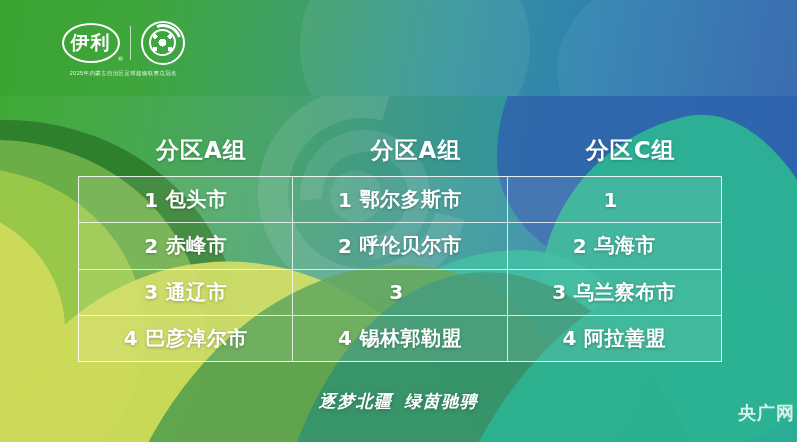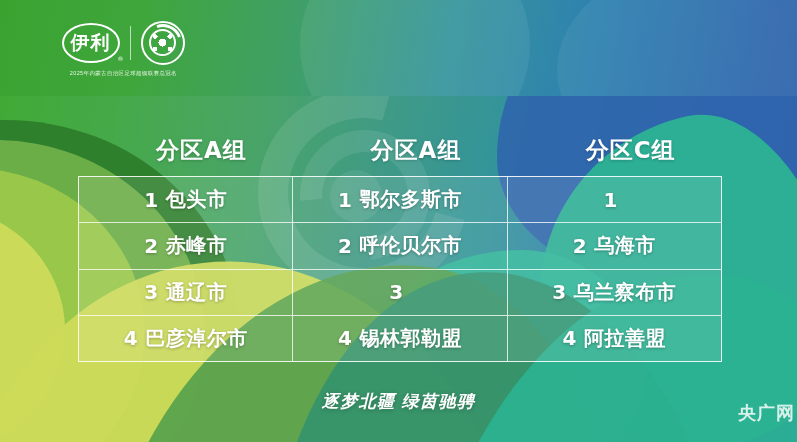--- a/index.html
+++ b/index.html
@@ -225,21 +225,21 @@
   .tcell:last-child { border-right:none; }
   .rank { margin-right:7px; }
 
   
   .slogan {
     position:absolute; left:0; right:0; top:390px;
     text-align:center; z-index:6;
     color:#fff; font-size:17px; font-weight:bold; font-style:italic;
     letter-spacing:1.5px;
     text-shadow:0 1px 4px rgba(0,0,0,.25);
-    font-family:Liberation Serif, serif;
+    font-family:Liberation Mono, monospace;
   }
   .watermark {
     position:absolute; right:2px; top:401px; z-index:6;
     color:rgba(255,255,255,.82); font-size:18px; font-weight:bold;
     letter-spacing:1px;
     font-family:"DejaVu Sans","Liberation Sans",sans-serif;
   }
 </style>
 </head>
 <body>

